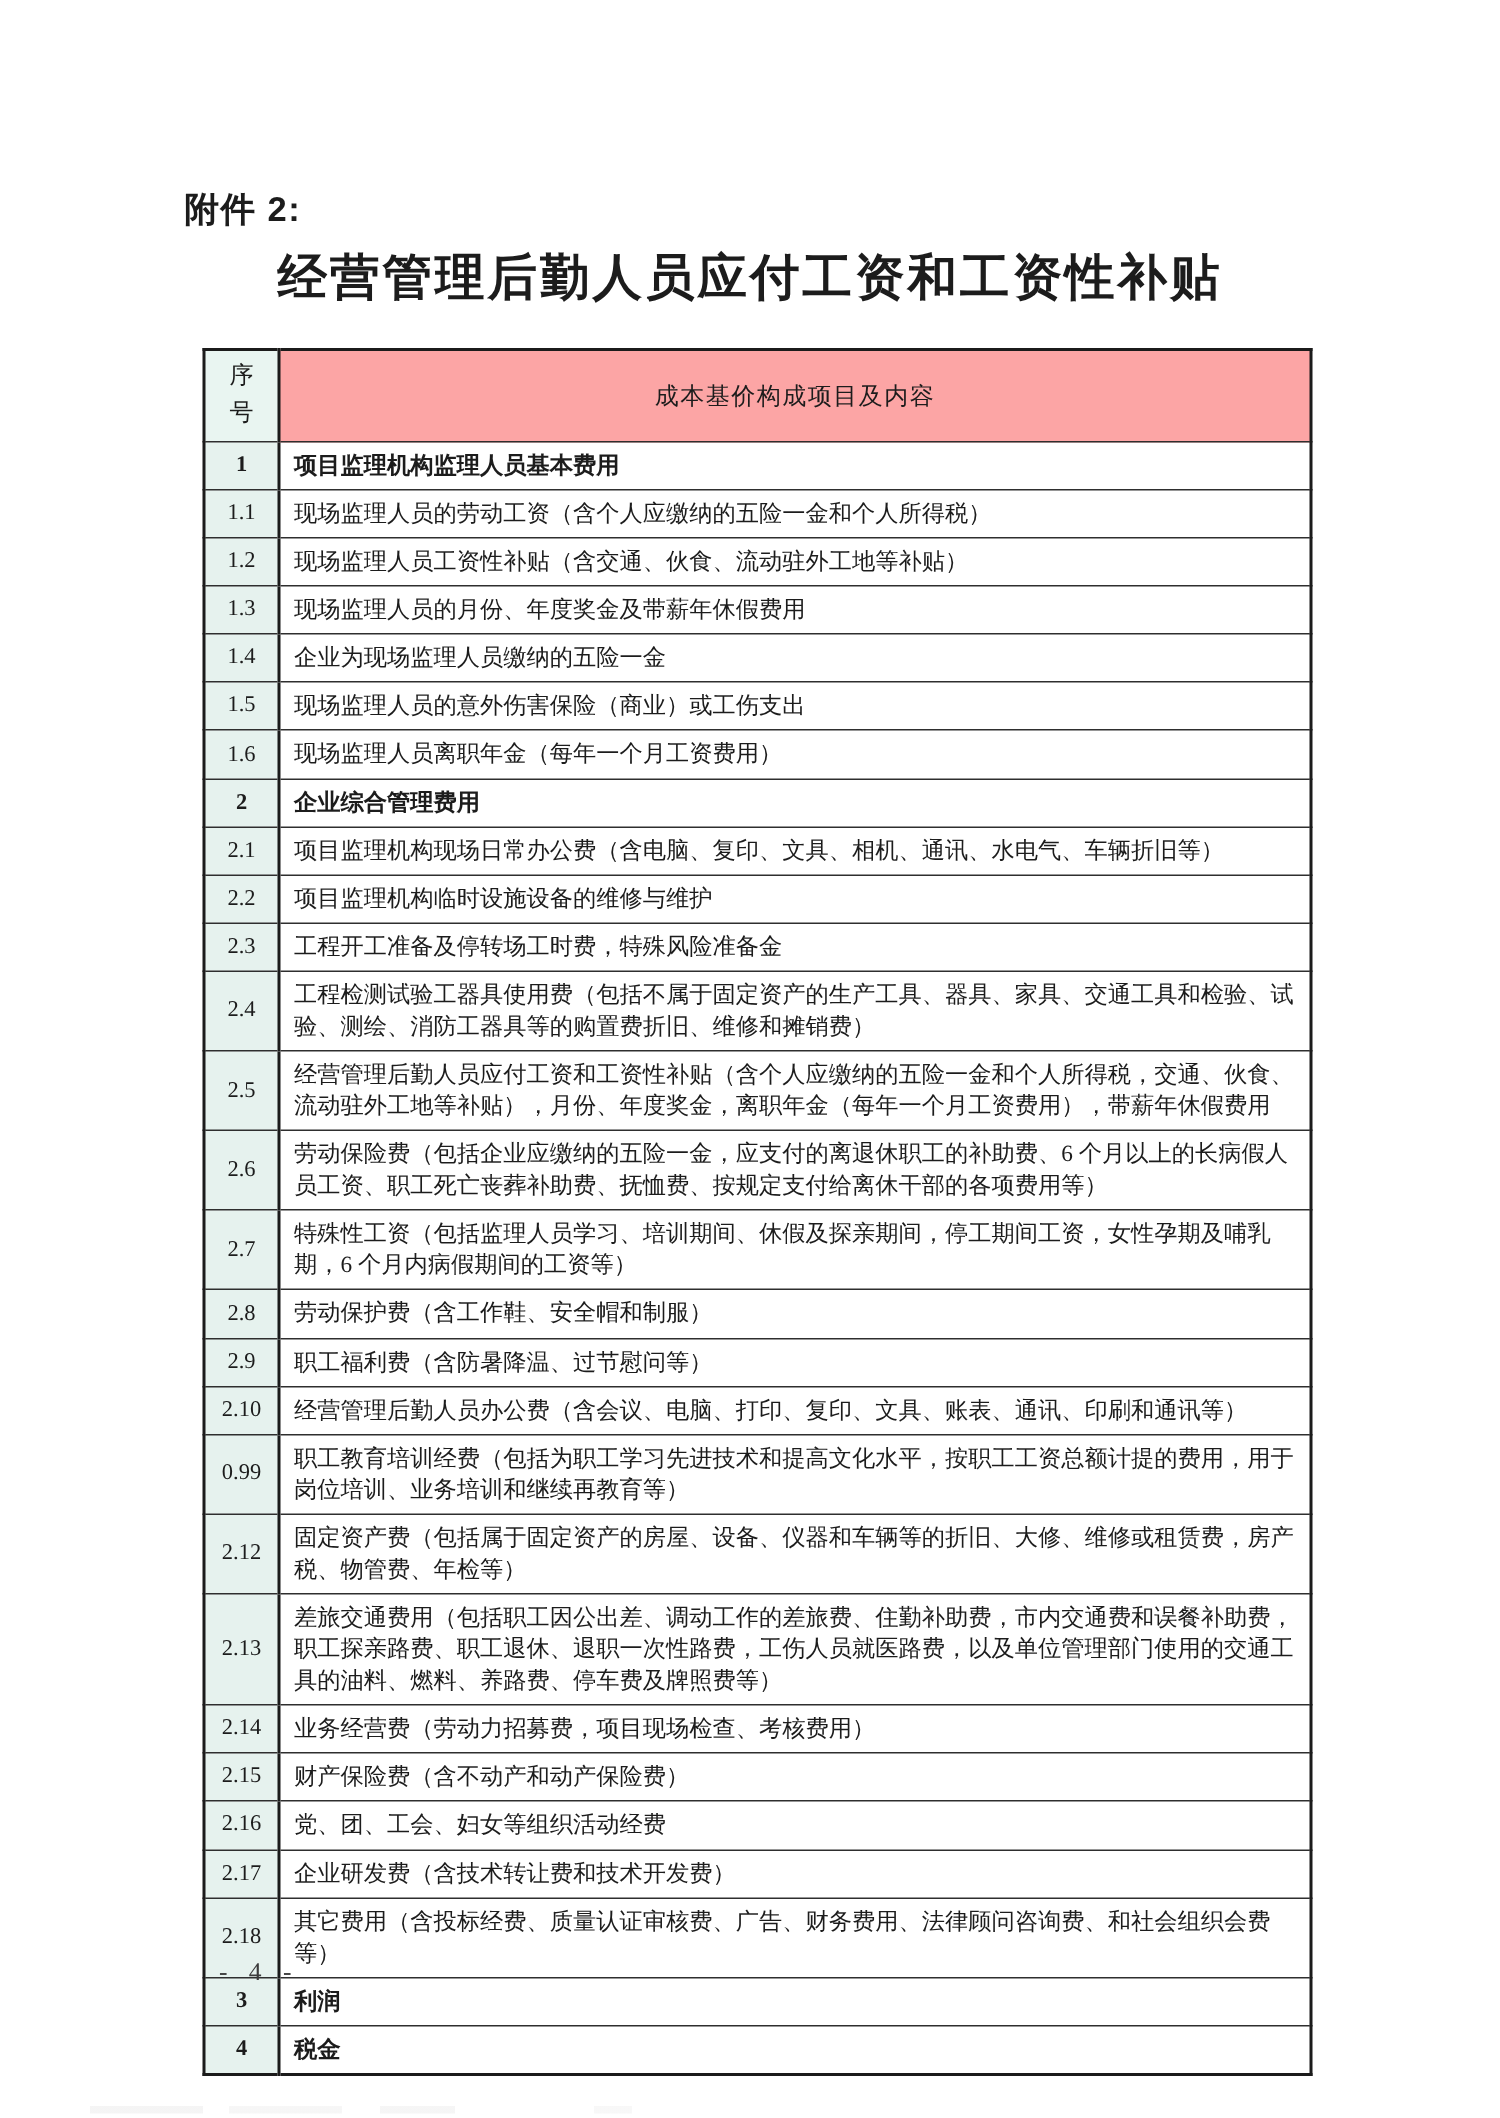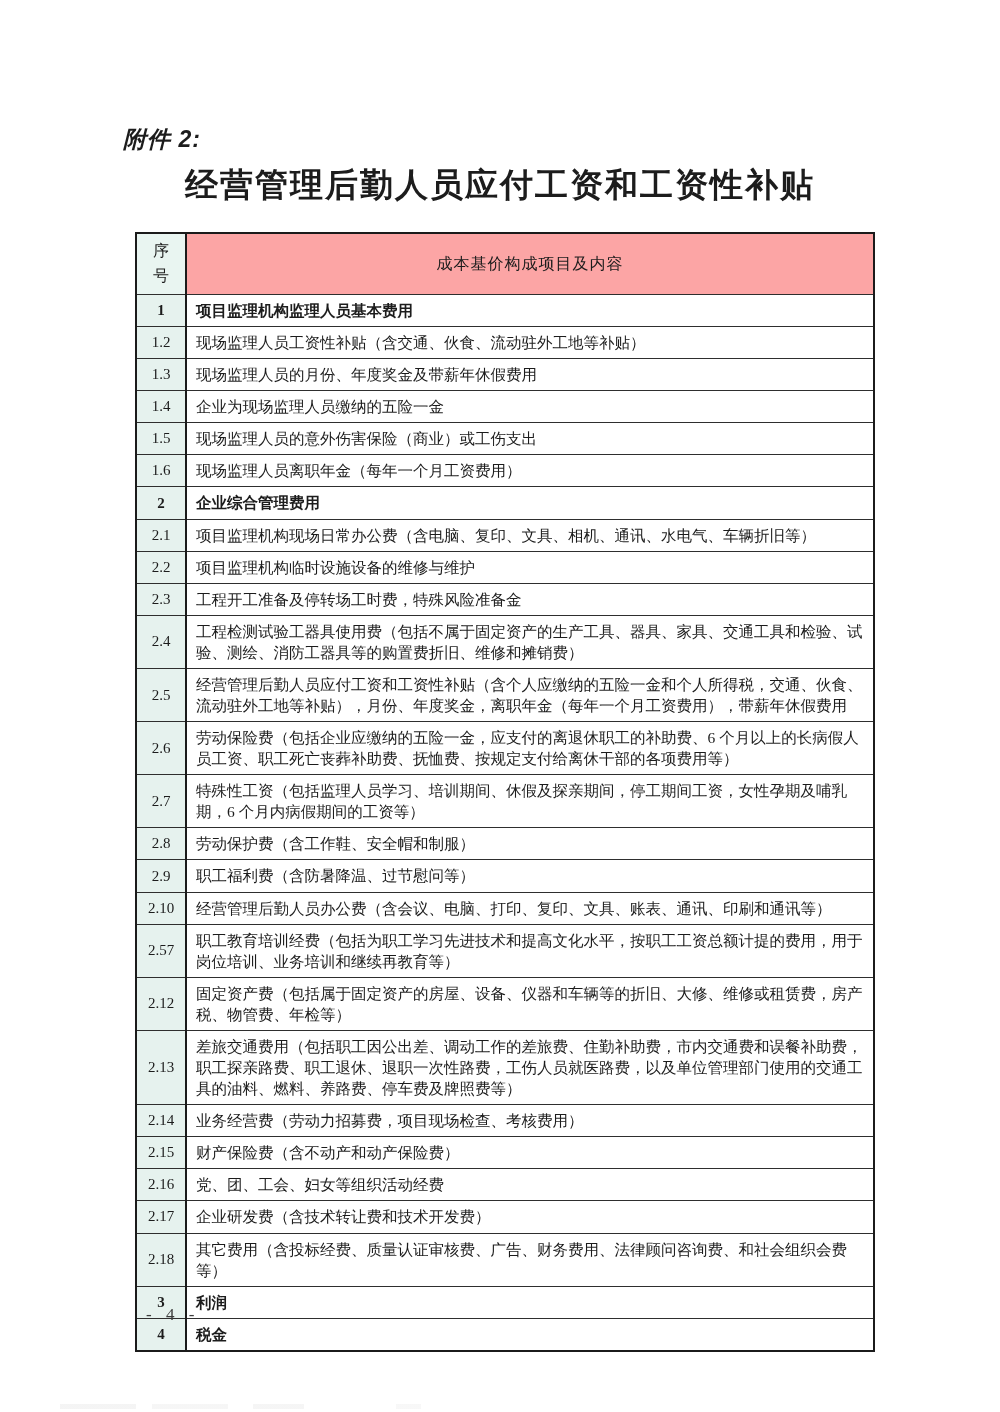--- a/index.html
+++ b/index.html
@@ -7,21 +7,21 @@
     position:relative;
     width:1000px;height:1412px;
     background:#ffffff;
     font-family:"Liberation Serif","DejaVu Serif",serif;
     color:#1c1c1c;
     overflow:hidden;
   }
   .attachment{
     position:absolute;left:123px;top:124px;
     font-family:"Liberation Sans","DejaVu Sans",sans-serif;
-    font-size:23px;font-weight:600;letter-spacing:1px;font-style:italic;
+    font-size:23px;font-weight:600;letter-spacing:1px;
   }
   .doc-title{
     position:absolute;left:0;right:0;top:163px;margin:0;
     text-align:center;
     font-size:33px;font-weight:bold;letter-spacing:2px;
     font-family:"Liberation Serif","DejaVu Serif",serif;
   }
   .table-wrap{
     position:absolute;left:135px;top:232px;width:740px;
   }
@@ -95,20 +95,24 @@
           </th>
           <th class="content-h">成本基价构成项目及内容</th>
         </tr>
       </thead>
       <tbody>
           <tr class="section-row">
             <td class="seq">1</td>
             <td class="content">项目监理机构监理人员基本费用</td>
           </tr>
           <tr>
+            <td class="seq">1.1</td>
+            <td class="content">现场监理人员的劳动工资（含个人应缴纳的五险一金和个人所得税）</td>
+          </tr>
+          <tr>
             <td class="seq">1.2</td>
             <td class="content">现场监理人员工资性补贴（含交通、伙食、流动驻外工地等补贴）</td>
           </tr>
           <tr>
             <td class="seq">1.3</td>
             <td class="content">现场监理人员的月份、年度奖金及带薪年休假费用</td>
           </tr>
           <tr>
             <td class="seq">1.4</td>
             <td class="content">企业为现场监理人员缴纳的五险一金</td>
@@ -159,21 +163,21 @@
           </tr>
           <tr>
             <td class="seq">2.9</td>
             <td class="content">职工福利费（含防暑降温、过节慰问等）</td>
           </tr>
           <tr>
             <td class="seq">2.10</td>
             <td class="content">经营管理后勤人员办公费（含会议、电脑、打印、复印、文具、账表、通讯、印刷和通讯等）</td>
           </tr>
           <tr>
-            <td class="seq">2.57</td>
+            <td class="seq">0.99</td>
             <td class="content">职工教育培训经费（包括为职工学习先进技术和提高文化水平，按职工工资总额计提的费用，用于岗位培训、业务培训和继续再教育等）</td>
           </tr>
           <tr>
             <td class="seq">2.12</td>
             <td class="content">固定资产费（包括属于固定资产的房屋、设备、仪器和车辆等的折旧、大修、维修或租赁费，房产税、物管费、年检等）</td>
           </tr>
           <tr>
             <td class="seq">2.13</td>
             <td class="content">差旅交通费用（包括职工因公出差、调动工作的差旅费、住勤补助费，市内交通费和误餐补助费，职工探亲路费、职工退休、退职一次性路费，工伤人员就医路费，以及单位管理部门使用的交通工具的油料、燃料、养路费、停车费及牌照费等）</td>
           </tr>

